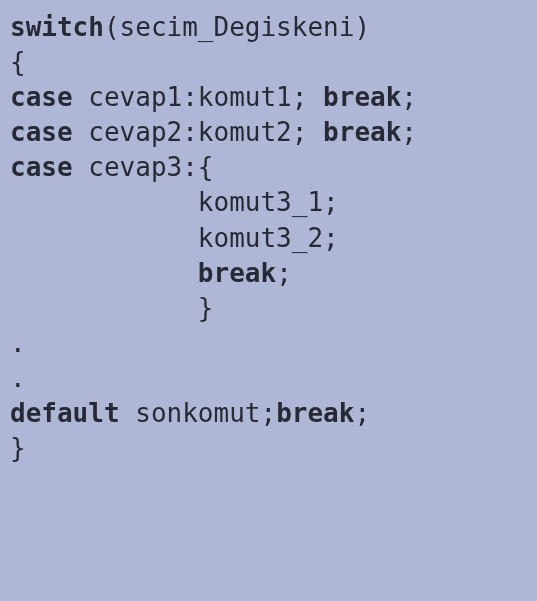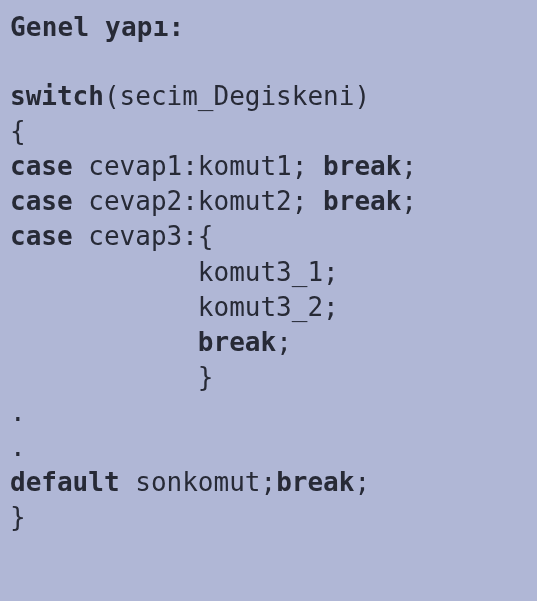--- a/index.html
+++ b/index.html
@@ -27,21 +27,20 @@
     font-family: inherit;
     font-size: 26px;
     white-space: pre;
   }
   .b { font-weight: 700; }
 </style>
 </head>
 <body>
 
 <div class="page">
-  <div class="heading">Genel yapı:</div>
 
   <pre class="code"><span class="b">switch</span><span>(</span><span>secim_Degiskeni</span><span>)</span>
 <span>{</span>
 <span class="b">case</span><span> cevap1:komut1; </span><span class="b">break</span><span>;</span>
 <span class="b">case</span><span> cevap2:komut2; </span><span class="b">break</span><span>;</span>
 <span class="b">case</span><span> cevap3:{</span>
 <span>            </span><span>komut3_1;</span>
 <span>            </span><span>komut3_2;</span>
 <span>            </span><span class="b">break</span><span>;</span>
 <span>            </span><span>}</span>

